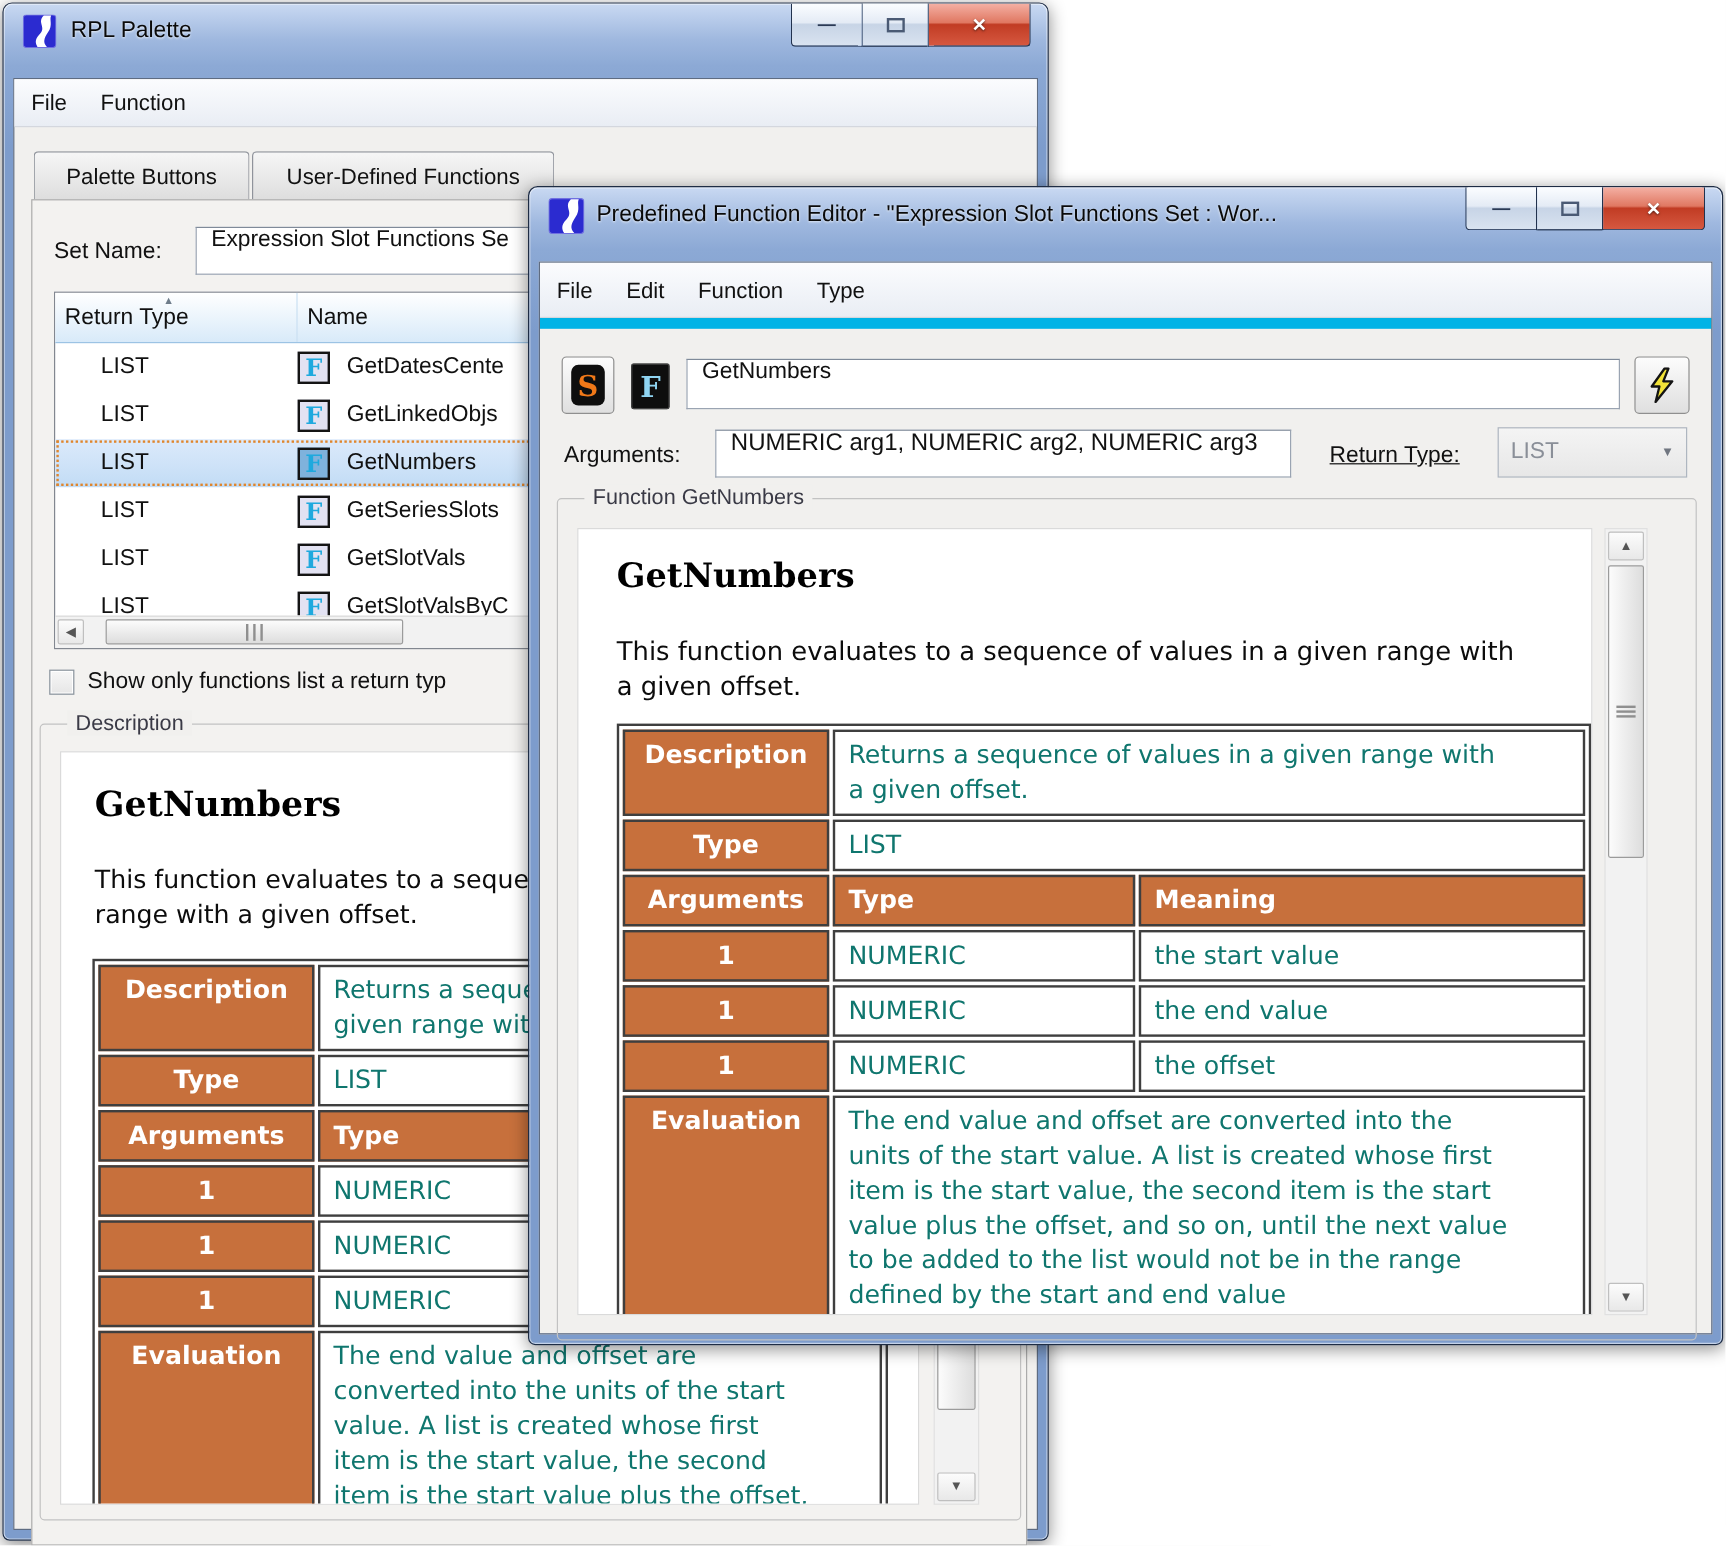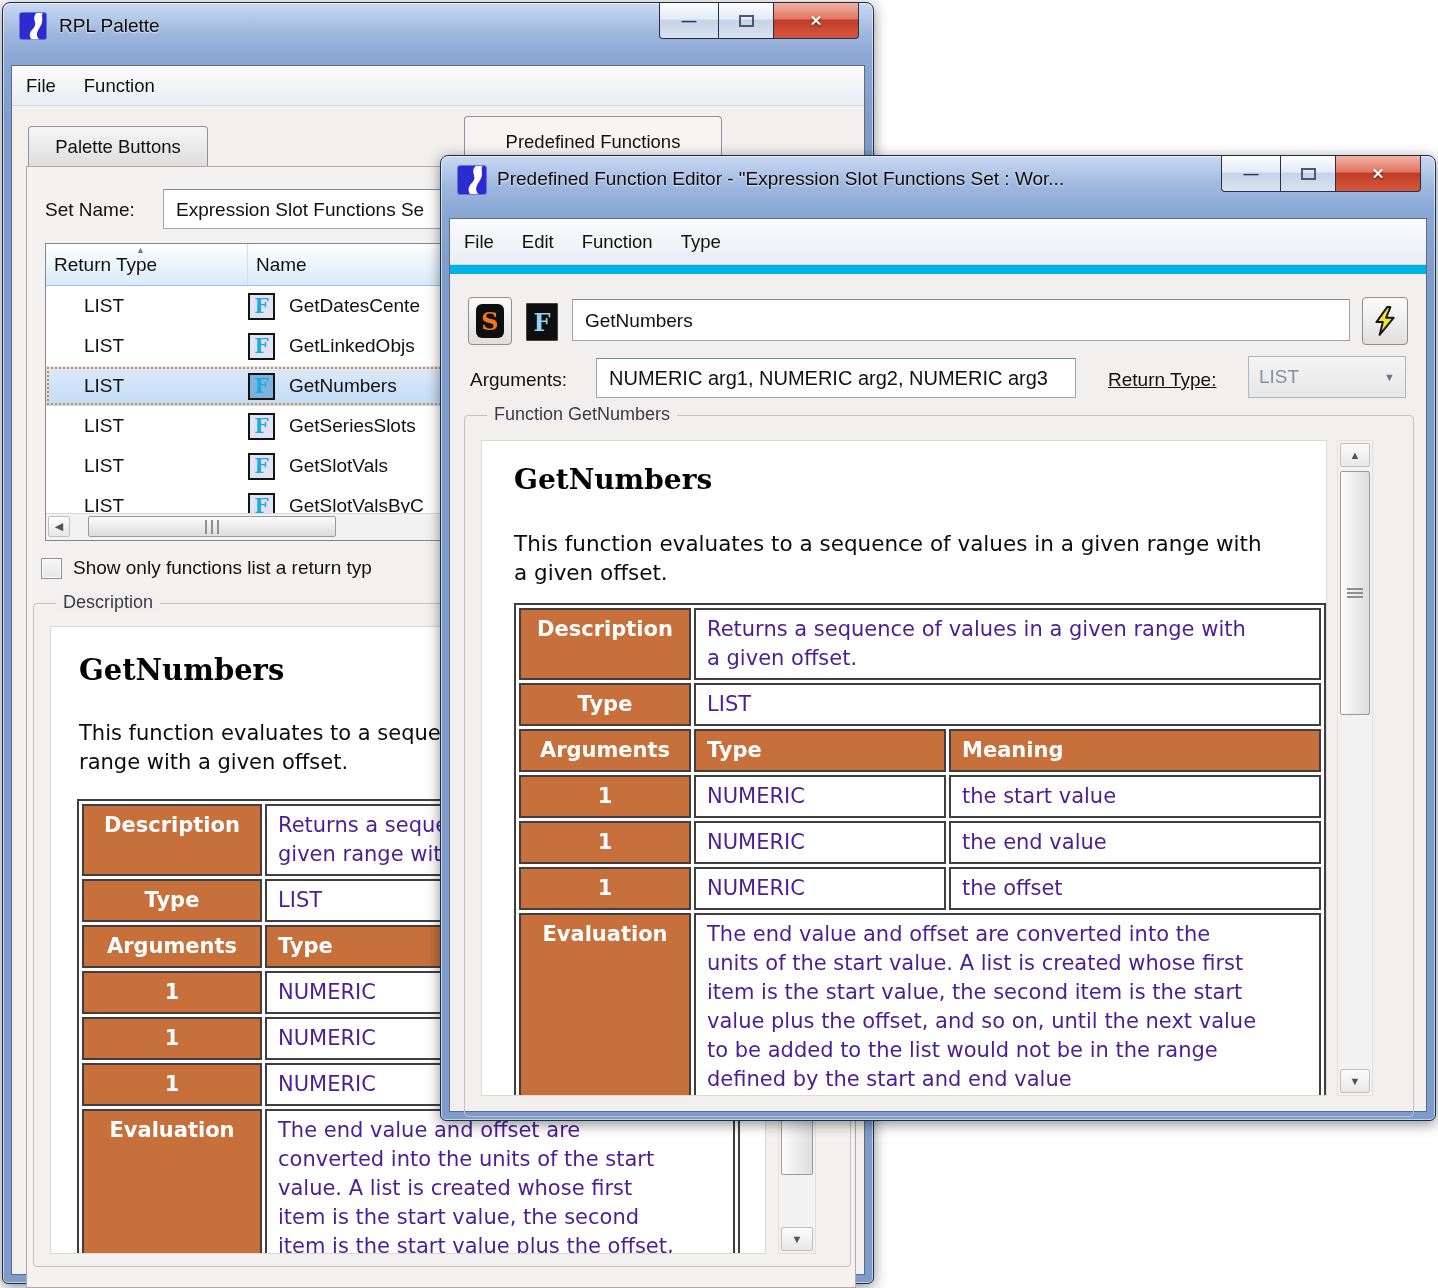--- a/index.html
+++ b/index.html
@@ -28,39 +28,39 @@
   .client{position:absolute;left:8px;right:8px;top:48px;bottom:8px;background:#F1F0EE;
           border:1px solid #5E6C82;margin-top:14px;}
 
   .menubar{position:absolute;left:0;right:0;top:0;display:flex;align-items:center;
            background:linear-gradient(#FBFCFE,#E9EDF4);border-bottom:1px solid #D4D7DE;
            font-size:18.5px;}
   .menu-item{padding:0 14px;white-space:nowrap;}
 
   
   .field{background:#fff;border:1px solid #9AA4B2;border-top-color:#7F8A99;
-         font-size:19px;line-height:1;display:flex;align-items:center;padding:0 12px;
+         font-size:19px;line-height:1;display:flex;align-items:flex-start;padding:0 12px;
          white-space:nowrap;overflow:hidden;}
   .label{font-size:19px;white-space:nowrap;}
 
   
   .groupbox{position:absolute;border:1px solid #C2C2C2;border-radius:4px;}
   .legend{position:absolute;top:-12px;left:22px;padding:0 7px;background:#F1F0EE;
           font-size:18px;color:#3A3A46;white-space:nowrap;}
   .doc{position:absolute;background:#fff;border:1px solid #DADADA;overflow:hidden;
        font-family:"DejaVu Sans",sans-serif;}
   .doc-heading{position:absolute;font-family:"DejaVu Serif",serif;font-weight:bold;
                white-space:nowrap;color:#000;}
   .doc-p{position:absolute;font-size:21px;line-height:29px;color:#0c0c0c;}
 
   
   table.desc-tbl{position:absolute;border-collapse:separate;border-spacing:3px;
                  border:2px solid #3F3F3F;background:#fff;}
   table.desc-tbl td{border:2px solid #3F3F3F;font-size:21px;line-height:29px;
-                    padding:5px 11px;vertical-align:top;background:#fff;color:#4c1d95;}
+                    padding:5px 11px;vertical-align:top;background:#fff;color:#0f766e;}
   table.desc-tbl td.hd{background:#C7703C;color:#fff;font-weight:bold;text-align:center;}
   table.desc-tbl td.hd-left{background:#C7703C;color:#fff;font-weight:bold;text-align:left;}
   .cellw{display:block;}
 
   
   .sb{position:absolute;background:#F2F2F2;border:1px solid #E0E0E0;}
   .sb-btn{position:absolute;background:linear-gradient(#FCFCFC,#E8E8E8);border:1px solid #BFBFBF;
           border-radius:2px;display:flex;align-items:center;justify-content:center;
           color:#555;font-size:11px;}
   .sb-thumb{position:absolute;background:linear-gradient(90deg,#FCFCFC,#DDDDDD);
@@ -185,21 +185,21 @@
           </div>
       </div>
     </div>
     <div class="client">
       <div class="menubar">
         <span class="menu-item">File</span>
         <span class="menu-item">Function</span>
       </div>
       <div class="tabbar">
         <div class="tab" style="left:16px;width:180px;">Palette Buttons</div>
-        <div class="tab active" style="left:452px;width:258px;">Predefined Functions</div>
+        <div class="tab" style="left:198px;width:252px;">User-Defined Functions</div>
       </div>
       <div class="tab-panel">
         <span class="label setname-label">Set Name:</span>
         <div class="field setname-field">
           <span>Expression Slot Functions Se</span>
         </div>
 
         <div class="list-box">
           <div class="list-header">
             <div class="lh-cell c1">

